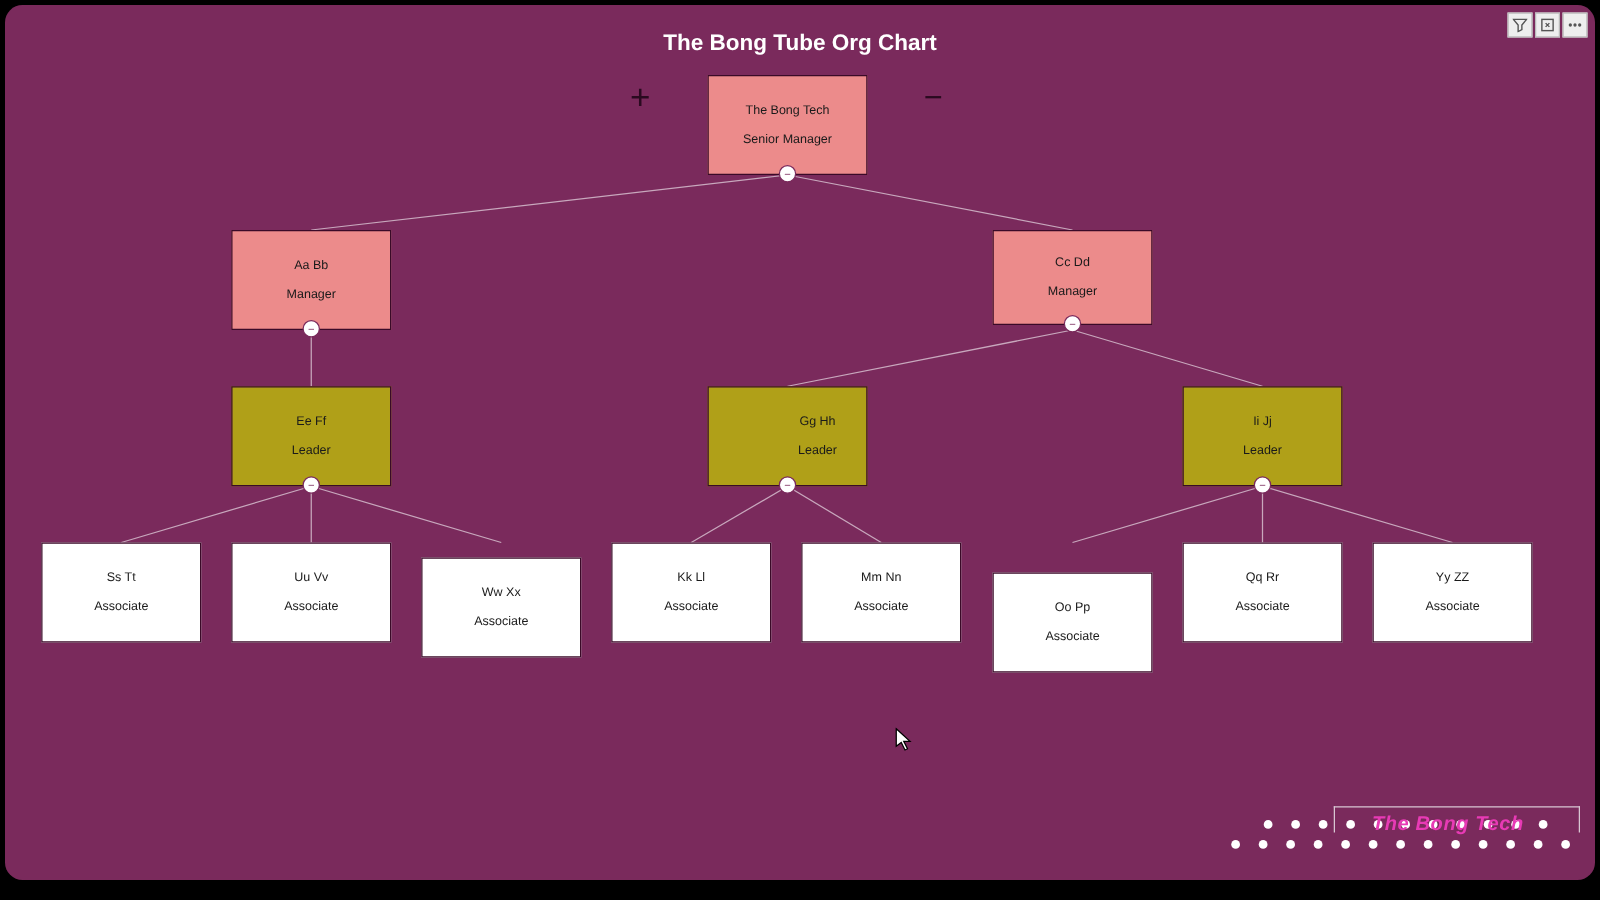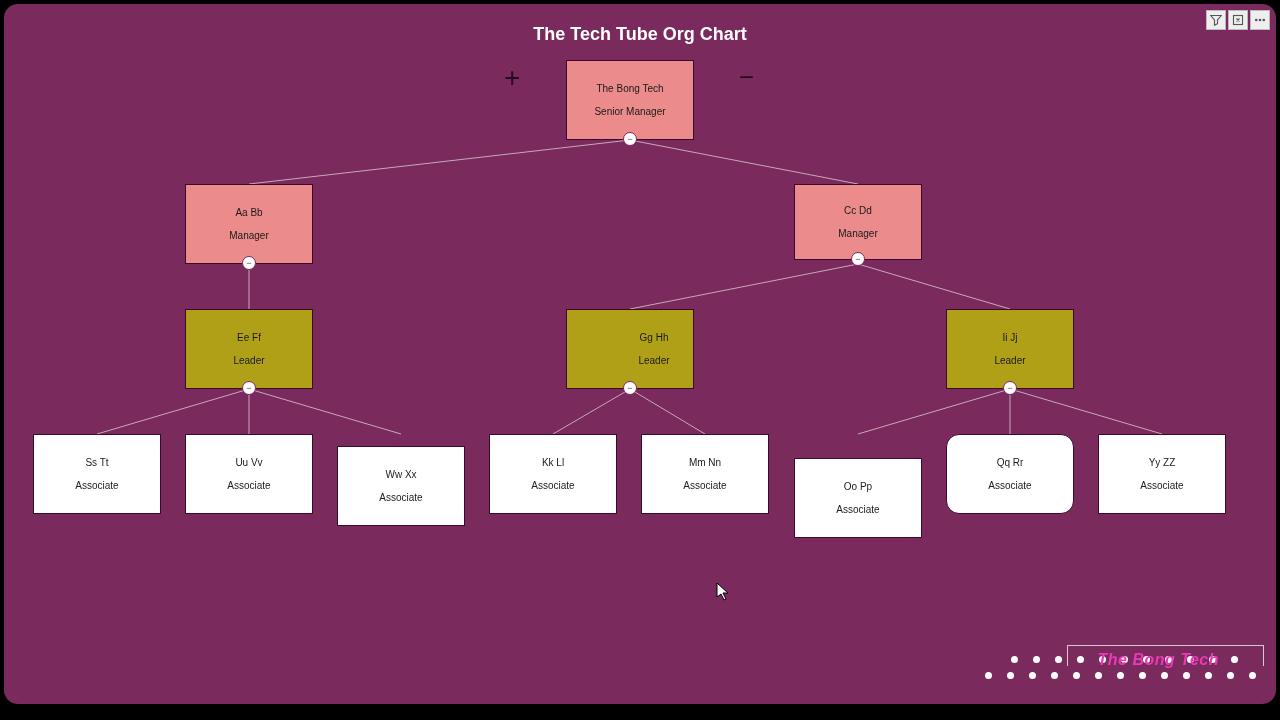--- a/index.html
+++ b/index.html
@@ -25,21 +25,21 @@
   #watermark{position:absolute;right:12px;bottom:14px;width:300px;height:45px}
   #watermark .brand{position:absolute;right:45px;top:6px;color:#e83ab5;font-weight:700;font-size:16px;font-style:italic;letter-spacing:.5px}
   #watermark .box{position:absolute;right:0;top:0;width:195px;height:20px;border:1px solid #d8c6d2;border-bottom:none}
   #dots{position:absolute;right:12px;bottom:12px;width:310px;height:36px}
   .dot{position:absolute;width:7px;height:7px;border-radius:50%;background:#fff}
 </style>
 </head>
 <body>
 
 <div id="canvas">
-  <div id="title">The Tech Tube Org Chart</div>
+  <div id="title">The Bong Tube Org Chart</div>
 
   <div id="toolbar">
     <div class="tbtn">
         <svg viewBox="0 0 16 16">
           <path d="M1 2h14L10 8v5l-4 2V8z"></path>
         </svg>
       </div>
     <div class="tbtn">
         <svg viewBox="0 0 16 16">
           <rect x="2" y="2" width="12" height="12"></rect>
@@ -121,21 +121,21 @@
         <div class="role">Associate</div>
       </div>
       <div class="node associate" style="left: 637px; top: 430px; width: 128px; height: 80px;">
         <div class="name">Mm Nn</div>
         <div class="role">Associate</div>
       </div>
       <div class="node associate" style="left: 790px; top: 430px; width: 128px; height: 80px; margin-top: 24px;">
         <div class="name">Oo Pp</div>
         <div class="role">Associate</div>
       </div>
-      <div class="node associate" style="left: 942px; top: 430px; width: 128px; height: 80px; border-radius: 13px;">
+      <div class="node associate" style="left: 942px; top: 430px; width: 128px; height: 80px;">
         <div class="name">Qq Rr</div>
         <div class="role">Associate</div>
       </div>
       <div class="node associate" style="left: 1094px; top: 430px; width: 128px; height: 80px;">
         <div class="name">Yy ZZ</div>
         <div class="role">Associate</div>
       </div>
     </div>
 
   <svg id="cursor" width="18" height="20">

